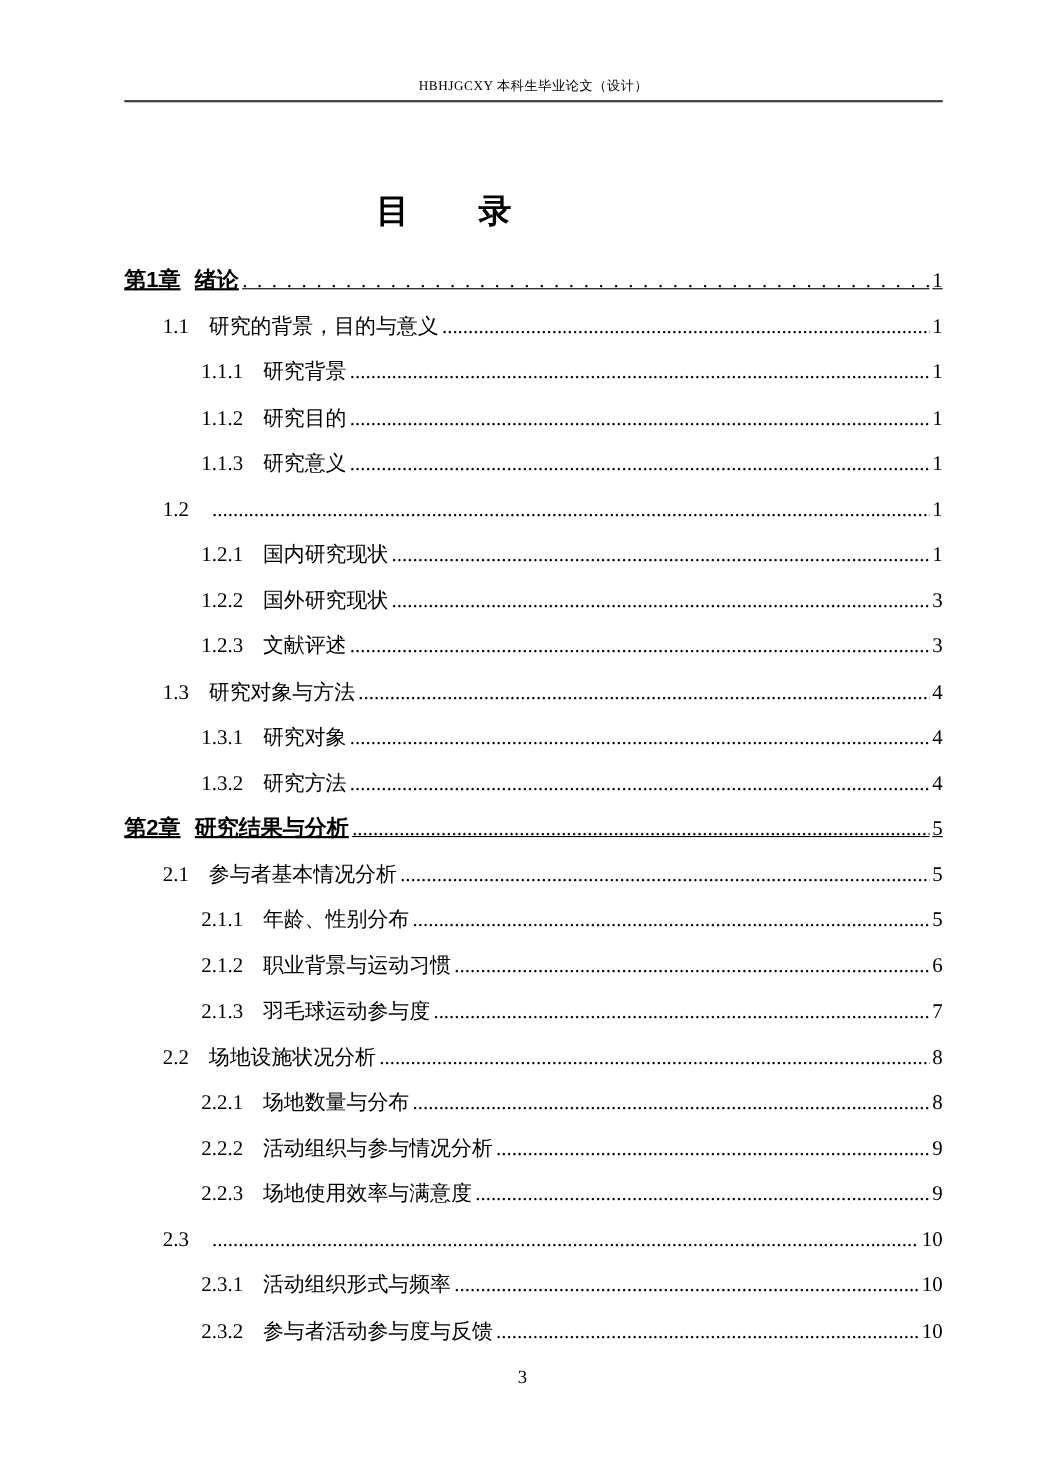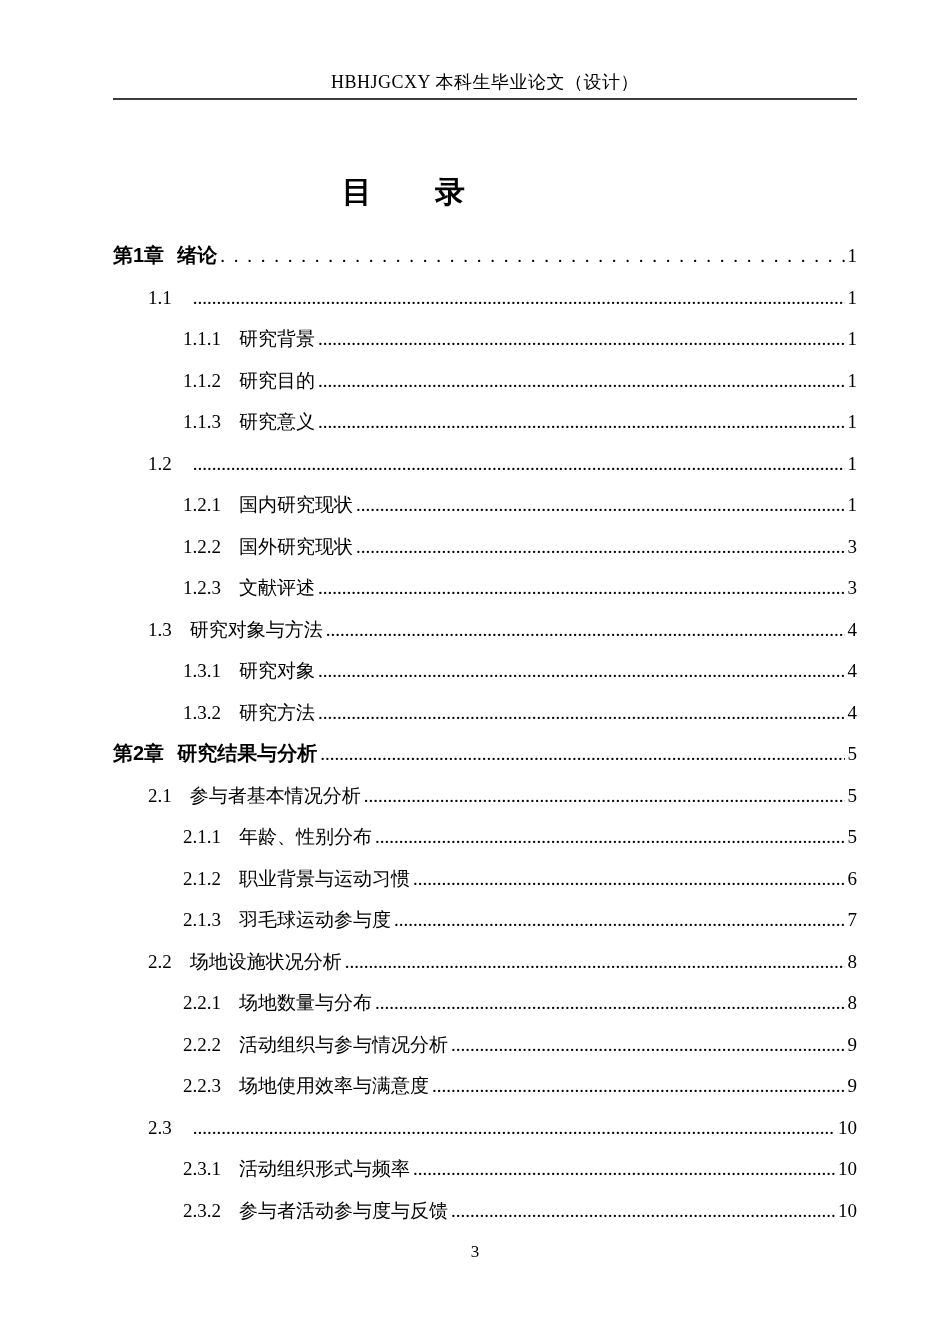--- a/index.html
+++ b/index.html
@@ -2,21 +2,21 @@
 <html><head>
 <meta charset="utf-8">
 <style>
   html,body{margin:0;padding:0;background:#e8e8e8;}
   .page{
     position:relative;width:950px;height:1344px;background:#ffffff;
     font-family:"Liberation Serif",serif;color:#000;overflow:hidden;
   }
   .header{
     position:absolute;left:113px;top:70px;width:744px;
-    text-align:center;font-size:18px;letter-spacing:.5px;
+    text-align:center;font-size:12px;letter-spacing:.5px;
     padding-bottom:4px;border-bottom:2px solid #3c3c3c;
   }
   .doc-title{
     position:absolute;left:0;top:172px;width:808px;margin:0;
     text-align:center;font-size:30px;font-weight:bold;
     font-family:"Liberation Sans","DejaVu Sans",sans-serif;
     letter-spacing:1px;white-space:pre;
   }
   .toc{position:absolute;left:113px;top:235px;width:744px;}
   .toc-row{
@@ -30,21 +30,21 @@
     font-family:"Liberation Serif",serif;font-weight:normal;font-size:19px;
     margin:0 3px;
   }
   .toc-row .dots.sparse{letter-spacing:2px;}
   .toc-row .pg{
     flex:0 0 auto;font-family:"Liberation Serif",serif;
     font-weight:normal;font-size:19px;
   }
   .toc-row.lv1{
     font-family:"Liberation Sans","DejaVu Sans",sans-serif;
-    font-weight:bold;font-size:20px;
+    font-weight:bold;font-size:20px;text-decoration:underline;
   }
   .toc-row.lv1 .num{margin-right:13px;}
   .toc-row.lv2{padding-left:35px;}
   .toc-row.lv3{padding-left:70px;}
   .footer{
     position:absolute;left:0;top:1242px;width:950px;
     text-align:center;font-size:17px;
   }
 </style>
 </head>
@@ -61,20 +61,21 @@
   <div class="toc" id="toc">
     <div class="toc-row lv1">
       <span class="num">第1章</span>
       <span class="ttl">绪论</span>
       <span class="dots sparse">. . . . . . . . . . . . . . . . . . . . . . . . . . . . . . . . . . . . . . . . . . . . . . . . . . . . . . . . . . . . . . . . . . . . . . . . . . . . . . . . . . . . . . . . . . . . . . . . . . . . . . . . . . . . . . . . . . . . . . . . . . . . . . . . . . . . . . . . . . . . . . . . . . . . . . . . . . . . . . . . . . . . . . . . . . . . . . . . . . . . . . . . . . . . . . . . . . . . . . . . </span>
       <span class="pg">1</span>
     </div>
 
     <div class="toc-row lv2">
       <span class="num">1.1</span>
+      <span class="ttl">研究的背景，目的与意义</span>
       <span class="dots">................................................................................................................................................................................................................................................................................................................................................................................................................</span>
       <span class="pg">1</span>
     </div>
 
     <div class="toc-row lv3">
       <span class="num">1.1.1</span>
       <span class="ttl">研究背景</span>
       <span class="dots">................................................................................................................................................................................................................................................................................................................................................................................................................</span>
       <span class="pg">1</span>
     </div>

